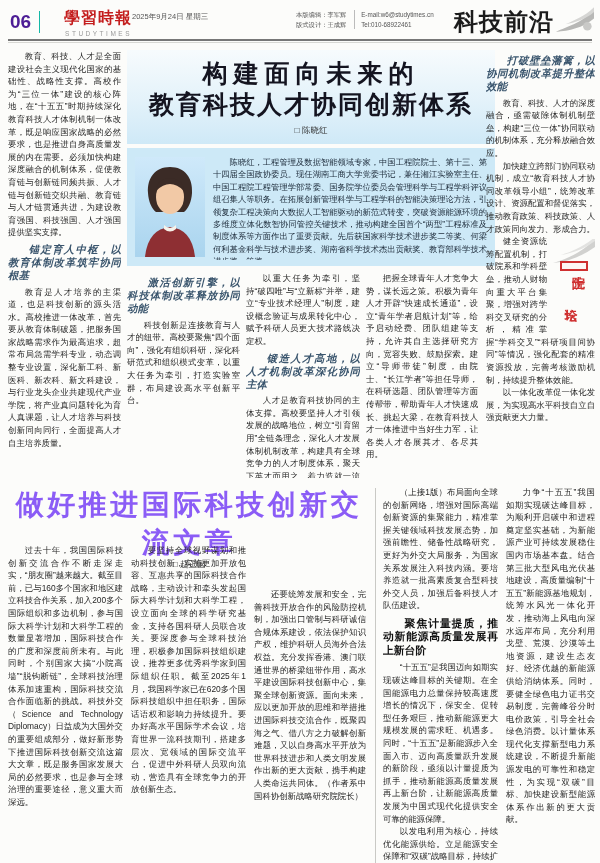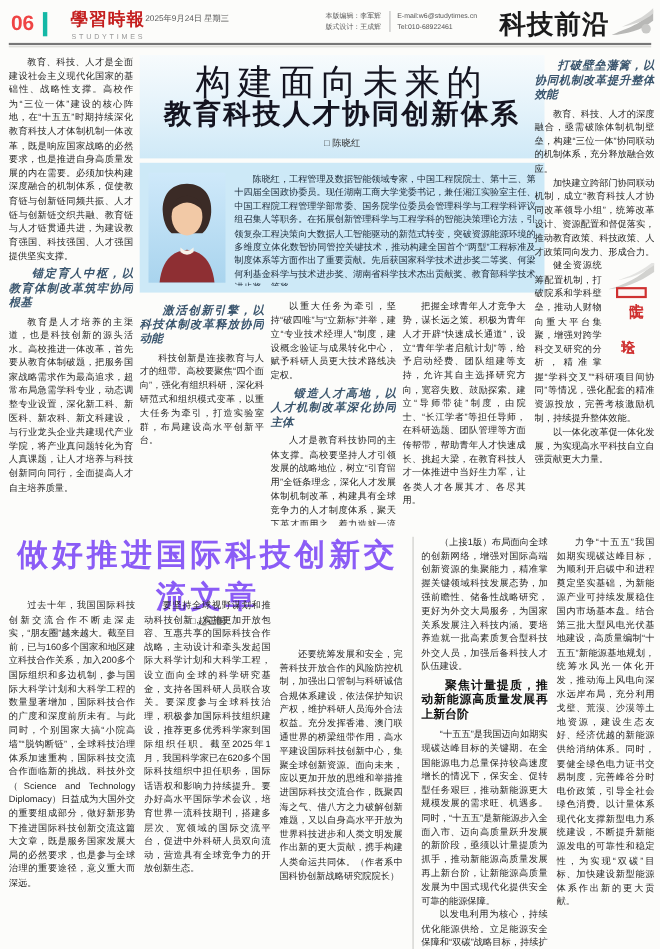--- a/index.html
+++ b/index.html
@@ -1,20 +1,20 @@
 <!DOCTYPE html>
 <html><head>
 <meta charset="utf-8">
 <style>
   html,body{margin:0;padding:0;background:#e8e8e6;}
   .page{position:relative;width:600px;height:863px;margin:0 auto;background:#fcfcfa;
         overflow:hidden;font-family:"Liberation Sans","DejaVu Sans",sans-serif;}
   
-  .hdr-pagenum{position:absolute;left:10px;top:11px;font-size:19px;font-weight:bold;color:#ef4444;
-        padding-right:8px;border-right:4px solid #14b8a6;}
+  .hdr-pagenum{position:absolute;left:10px;top:11px;font-size:19px;font-weight:bold;color:#4c1d95;
+        padding-right:8px;border-right:1px solid #14b8a6;}
   .hdr-mast{position:absolute;left:64px;top:8px;text-align:right;}
   .hdr-mast .cn{font-family:"Liberation Serif","DejaVu Serif",serif;font-size:16px;font-weight:bold;
         color:#c41e1e;letter-spacing:1px;}
   .hdr-mast .en{font-size:6.5px;color:#999;letter-spacing:2.5px;margin-top:1px;}
   .hdr-date{position:absolute;left:132px;top:12px;font-size:7.5px;color:#555;}
   .hdr-info{position:absolute;left:296px;top:10px;font-size:6.3px;color:#555;line-height:9.5px;}
   .hdr-info .cell{display:inline-block;vertical-align:top;}
   .hdr-info .cell+.cell{border-left:1px solid #bbb;padding-left:6px;margin-left:6px;}
   .hdr-section{position:absolute;right:46px;top:6px;font-size:24px;font-weight:900;color:#1b1b1b;
         letter-spacing:1px;}
@@ -24,22 +24,22 @@
   
   .col{position:absolute;overflow:hidden;text-align:justify;}
   .col p{margin:0;text-indent:2em;font-size:8.4px;line-height:12.6px;color:#262626;}
   .subhead{font-weight:bold;color:#3b566e;font-size:10.4px;line-height:13.2px;
         text-indent:2em;margin:4px 0 3px 0;text-align:justify;font-style:italic;}
   .subhead-dark{font-weight:bold;color:#111;font-size:10.8px;line-height:13.5px;
         text-indent:2em;margin:5px 0 4px 0;text-align:justify;}
   
   .a1-box{position:absolute;left:127px;top:50px;width:368px;height:94px;
         background:linear-gradient(180deg,#f7fbfd 0%,#e3f2fa 55%,#cfe9f7 100%);text-align:center;}
-  .a1-t1{margin-top:9px;font-family:"Liberation Serif","DejaVu Serif",serif;font-size:32px;
-        font-weight:normal;color:#141420;letter-spacing:6px;line-height:30px;}
+  .a1-t1{margin-top:9px;font-family:"Liberation Serif","DejaVu Serif",serif;font-size:25px;
+        font-weight:bold;color:#141420;letter-spacing:6px;line-height:30px;}
   .a1-t2{font-family:"Liberation Serif","DejaVu Serif",serif;font-size:25px;font-weight:bold;
         color:#141420;letter-spacing:2px;line-height:32px;}
   .a1-by{font-size:8.5px;color:#333;margin-top:4px;}
   .a1-bio{position:absolute;left:127px;top:148px;width:368px;height:118px;background:#cde9f7;}
   .a1-photo{position:absolute;left:8px;top:9px;width:70px;height:100px;overflow:hidden;
         background:linear-gradient(180deg,#cfe9fa,#a9d4ee);}
   .a1-biotext{position:absolute;left:86px;top:8px;right:8px;bottom:6px;overflow:hidden;
         text-align:justify;}
   .a1-biotext p{margin:0;text-indent:2em;font-size:8.3px;line-height:12.4px;color:#1d2b3a;}
   

